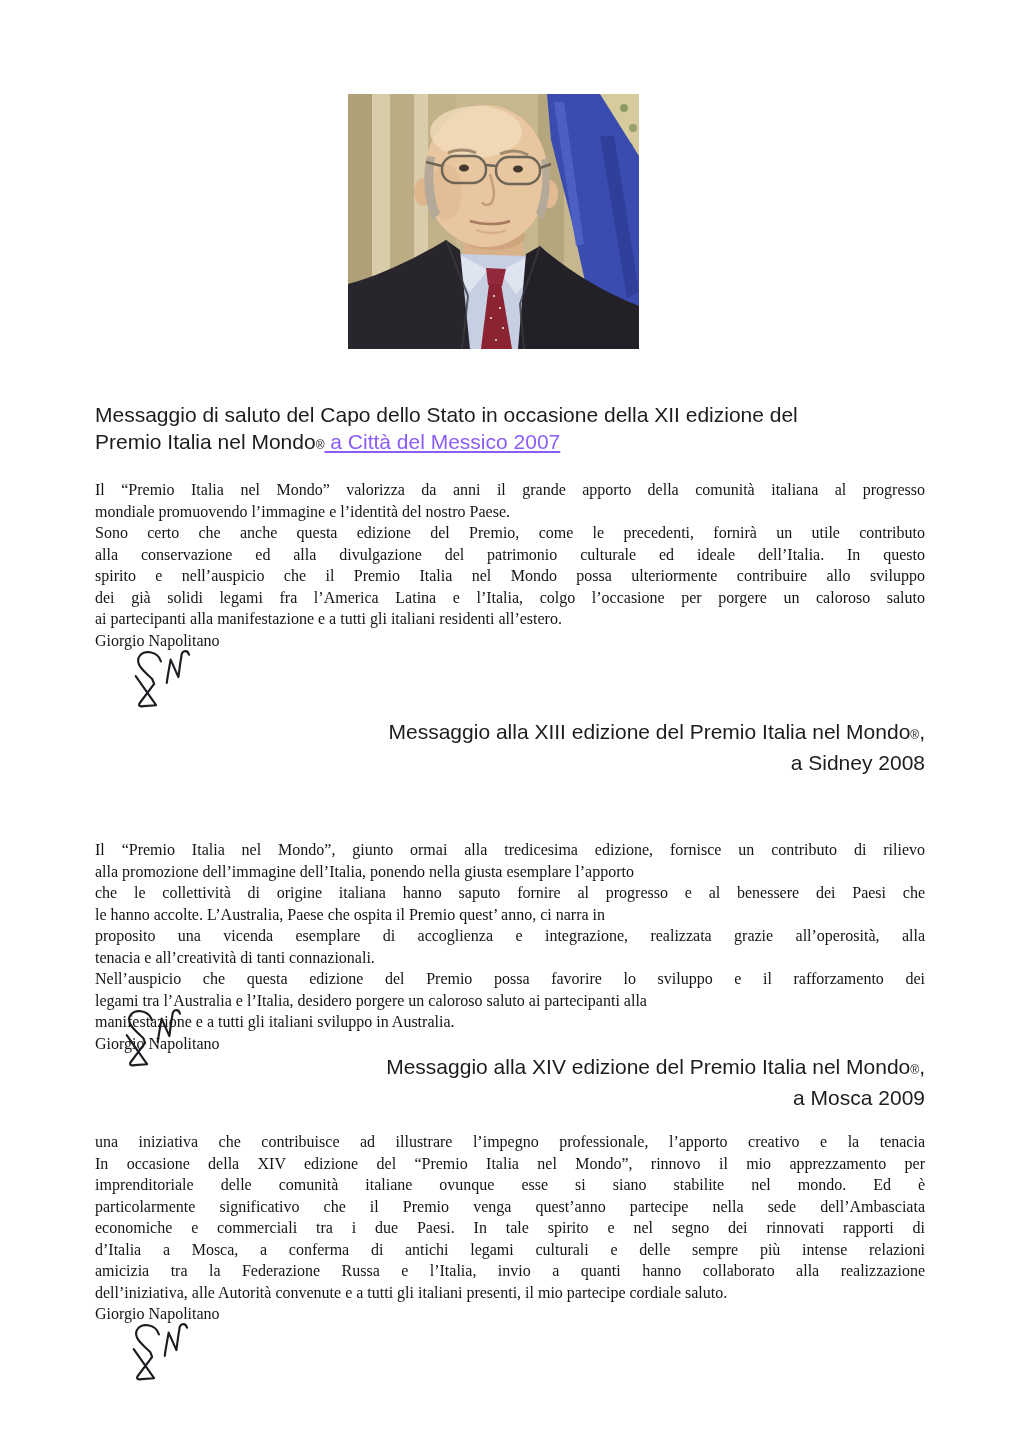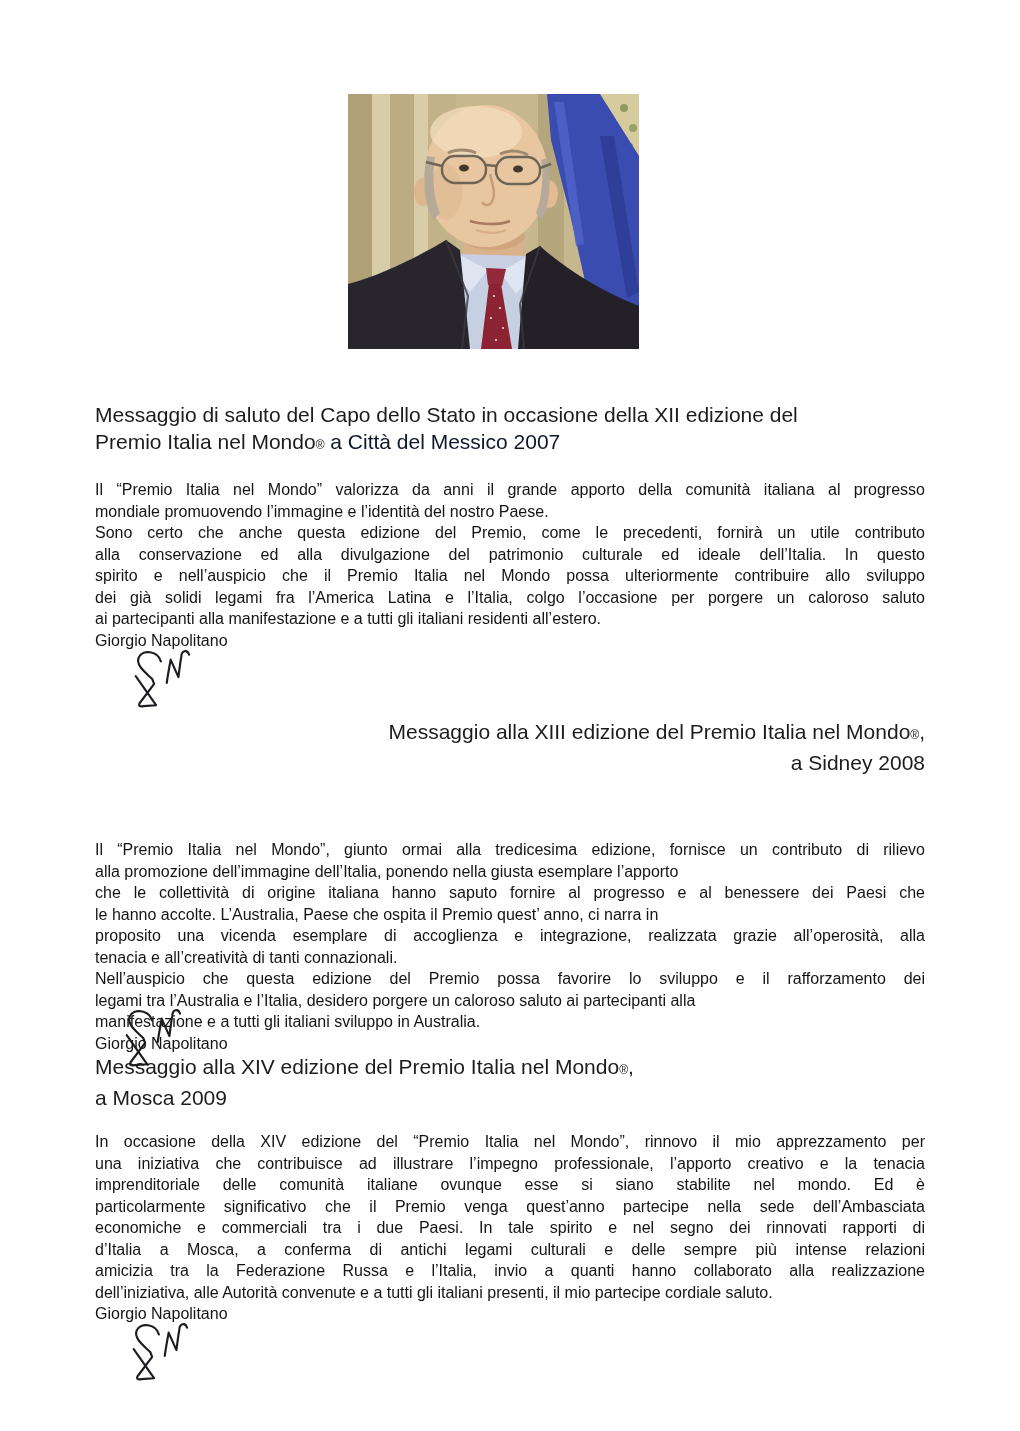--- a/index.html
+++ b/index.html
@@ -5,24 +5,24 @@
   html,body{margin:0;padding:0;background:#ffffff;}
   .page{
     position:relative;width:1020px;height:1431px;background:#ffffff;
     font-family:"Liberation Sans", sans-serif;color:#1b1b1b;overflow:hidden;
   }
   .abs{position:absolute;}
   .photo{left:348px;top:94px;width:291px;height:255px;}
   .heading{font-size:21px;line-height:27px;color:#1c1c1c;width:830px;left:95px;}
   .h1{top:401px;}
   .h2{top:718px;text-align:right;}
-  .h3{top:1053px;text-align:left;}
-  .muted{color:#0f172a;}
+  .h3{top:1053px;text-align:right;}
+  .muted{color:#8b5cf6;text-decoration:underline;}
   .reg{font-size:12px;}
-  .body-block{left:95px;width:830px;font-size:16px;line-height:21.5px;color:#141414;}
+  .body-block{left:95px;width:830px;font-size:16px;line-height:21.5px;color:#141414;font-family:Liberation Serif, serif;}
   .p1{top:479px;}
   .p2{top:839px;}
   .p3{top:1131px;}
   .line{display:block;}
   .line.j{text-align:justify;text-align-last:justify;}
   .sig{width:66px;height:62px;}
   .sig1{left:126px;top:648px;}
   .sig2{left:117px;top:1007px;}
   .sig3{left:124px;top:1321px;}
   .defs-hidden{position:absolute;width:0;height:0;overflow:hidden;}
@@ -132,22 +132,22 @@
   <svg class="abs sig sig2" viewBox="0 0 68 62">
     <use href="#sig-glyph"></use>
   </svg>
 
   <div class="abs heading h3">
     <span>Messaggio alla XIV edizione del Premio Italia nel Mondo</span><span class="reg">®</span><span>,</span><br>
     <span>a Mosca 2009</span>
   </div>
 
   <div class="abs body-block p3">
+      <div class="line j">una iniziativa che contribuisce ad illustrare l’impegno professionale, l’apporto creativo e la tenacia</div>
       <div class="line j">In occasione della XIV edizione del “Premio Italia nel Mondo”, rinnovo il mio apprezzamento per</div>
-      <div class="line j">una iniziativa che contribuisce ad illustrare l’impegno professionale, l’apporto creativo e la tenacia</div>
       <div class="line j">imprenditoriale delle comunità italiane ovunque esse si siano stabilite nel mondo. Ed è</div>
       <div class="line j">particolarmente significativo che il Premio venga quest’anno partecipe nella sede dell’Ambasciata</div>
       <div class="line j">economiche e commerciali tra i due Paesi.  In tale spirito e nel segno dei rinnovati rapporti di</div>
       <div class="line j">d’Italia a Mosca, a conferma di antichi legami culturali e delle sempre più intense relazioni</div>
       <div class="line j">amicizia tra la Federazione Russa e l’Italia, invio a quanti hanno collaborato alla realizzazione</div>
       <div class="line">dell’iniziativa, alle Autorità convenute e a tutti gli italiani presenti, il mio partecipe cordiale saluto.</div>
       <div class="line">Giorgio Napolitano</div>
     </div>
 
   <svg class="abs sig sig3" viewBox="0 0 68 62">

